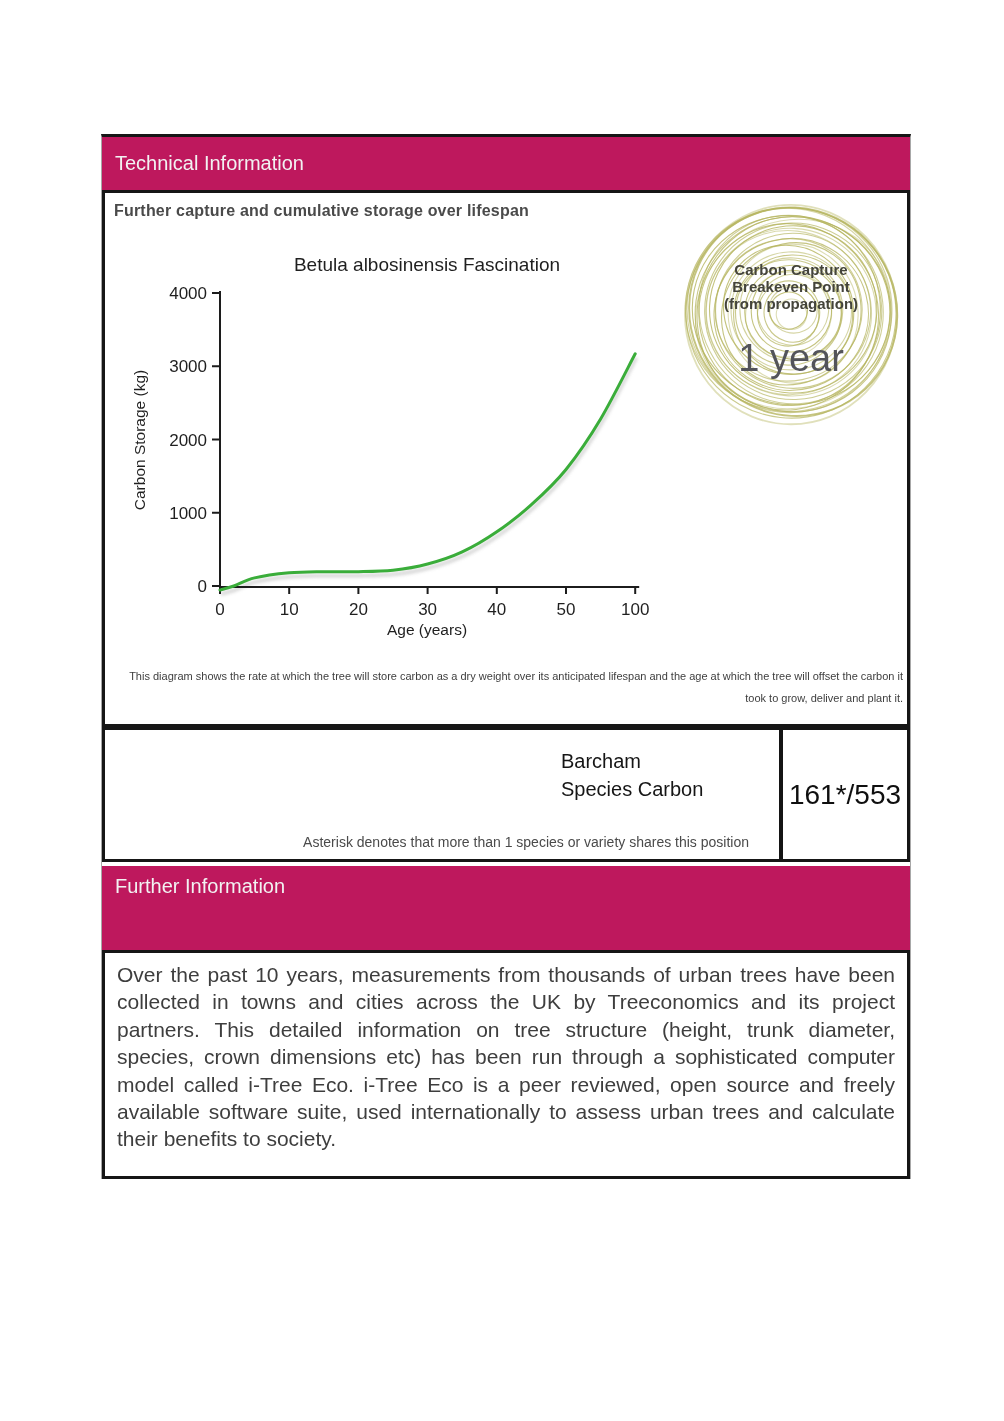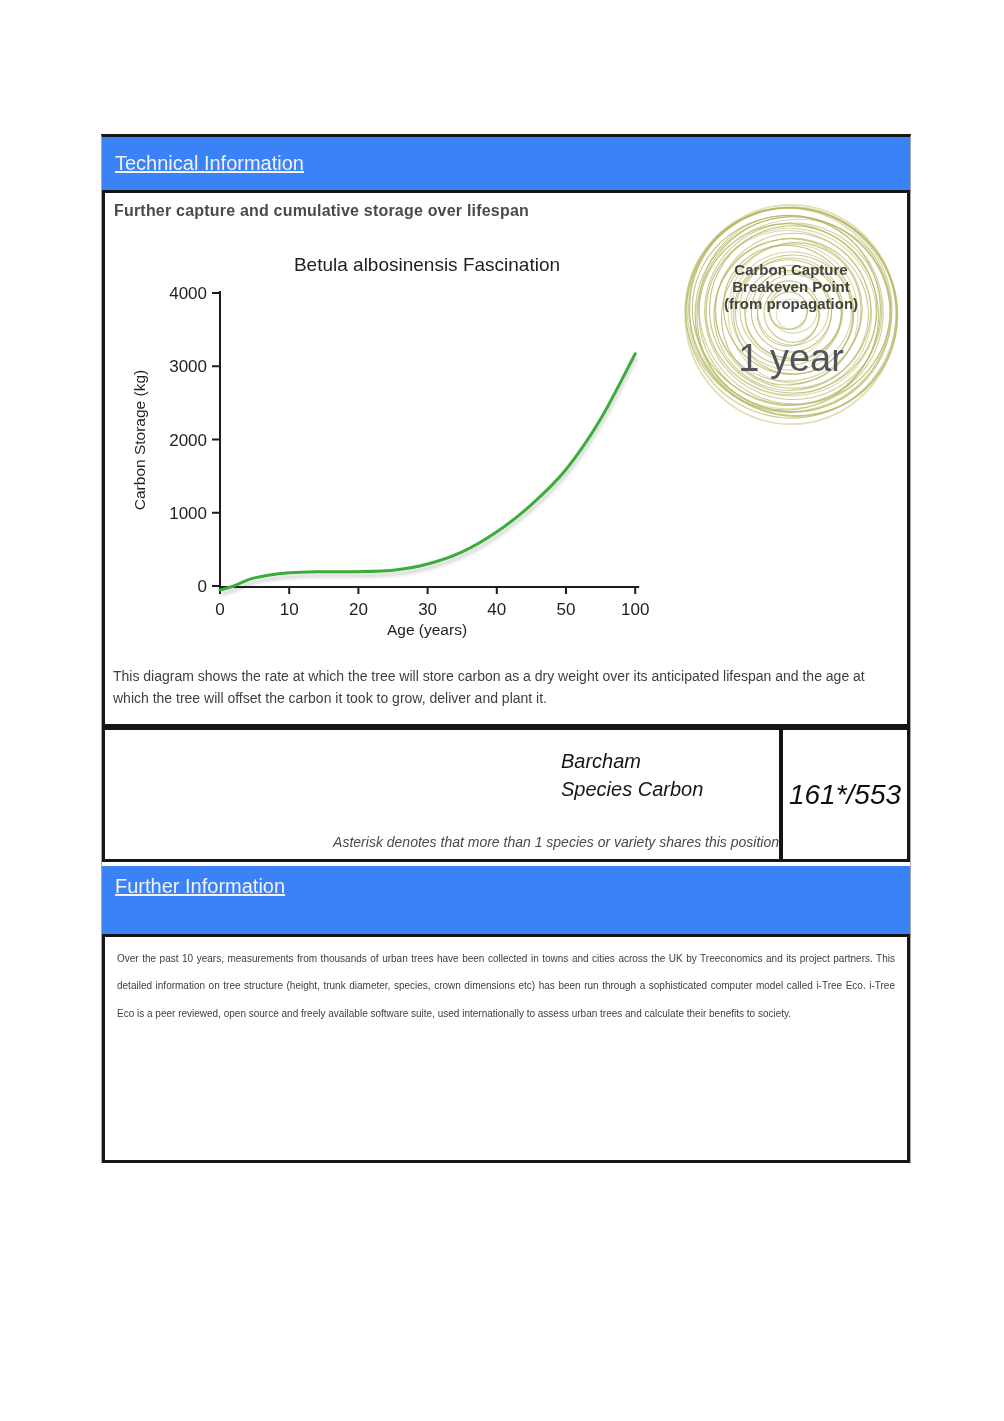--- a/index.html
+++ b/index.html
@@ -4,49 +4,49 @@
 <style>
   * { margin:0; padding:0; box-sizing:border-box; }
   html,body { background:#ffffff; width:1004px; height:1421px;
     font-family:"Liberation Sans","DejaVu Sans",sans-serif; }
   .page { position:relative; width:1004px; height:1421px; background:#fff; overflow:hidden; }
 
   .certificate { position:absolute; left:101px; top:134px; width:810px;
     border-top:3px solid #161616;
     border-left:1px solid #a8a8a8; border-right:1px solid #a8a8a8; }
 
-  .section-bar { background:#3b82f6; color:#f2f2f2; font-size:20px;
-    display:flex; align-items:center; padding-left:13px;text-decoration:underline; }
+  .section-bar { background:#be185d; color:#f2f2f2; font-size:20px;
+    display:flex; align-items:center; padding-left:13px; }
   .bar-technical { height:53px; }
-  .bar-further { height:68px; align-items:flex-start; padding-top:9px; }
+  .bar-further { height:84px; align-items:flex-start; padding-top:9px; }
 
   .chart-box { position:relative; height:537px; background:#fff;
     border:3px solid #161616; border-top:3px solid #161616; }
   .chart-heading { position:absolute; left:9px; top:9px; font-size:16px;
     font-weight:bold; color:#4a4a4a; letter-spacing:0.2px; }
   #chart-svg { position:absolute; left:0; top:42px; }
   #badge-svg { position:absolute; left:570px; top:3px; }
-  .chart-desc { position:absolute; left:8px; top:473px; width:778px;
-    font-size:14px; line-height:21.5px; color:#3e3e3e; }
+  .chart-desc { position:absolute; left:20px; top:473px; width:778px;
+    font-size:11px; line-height:21.5px; color:#3e3e3e;text-align:right; }
 
   .ranking-box { position:relative; height:135px; background:#fff;
-    border:3px solid #161616; border-top:3px solid #161616; display:flex;font-style:italic; }
+    border:3px solid #161616; border-top:3px solid #161616; display:flex; }
   .rank-left { position:relative; flex:1; }
   .rank-label { position:absolute; left:456px; top:17px; font-size:20px;
     line-height:28px; color:#161616; }
   .rank-note { position:absolute; right:0; bottom:9px; font-size:14px; color:#4a4a4a; }
   .rank-right { width:128px; border-left:4px solid #141414;
     display:flex; align-items:center; justify-content:center;
-    font-size:28px; color:#0f0f0f; }
+    font-size:28px; color:#0f0f0f;margin-left:30px; }
 
   .gap4 { height:4px; background:#ffffff; }
 
   .info-box { height:229px; background:#fff; border:3px solid #161616;
     padding:8px 12px 0 12px; }
-  .info-box p { font-size:10px; line-height:27.4px; color:#3e3e3e; }
+  .info-box p { font-size:21px; line-height:27.4px; color:#3e3e3e; }
   .info-p1 { text-align:justify; }
   .info-p2 { margin-top:26px; }
 
   svg text { font-family:"Liberation Sans","DejaVu Sans",sans-serif; }
   .chart-title-text { font-size:19px; fill:#1f1f1f; text-anchor:middle; }
   .tick-label { font-size:17px; fill:#1f1f1f; }
   .axis-label { font-size:15.5px; fill:#1f1f1f; text-anchor:middle; }
   .badge-line { font-size:15px; font-weight:bold; fill:#44443b; text-anchor:middle; }
   .badge-value { font-size:38px; fill:#53545a; text-anchor:middle; }
 </style>

